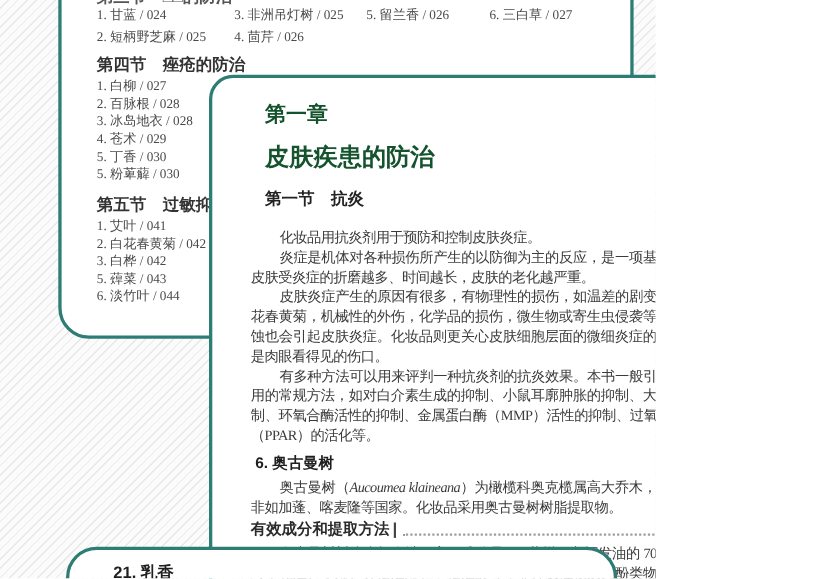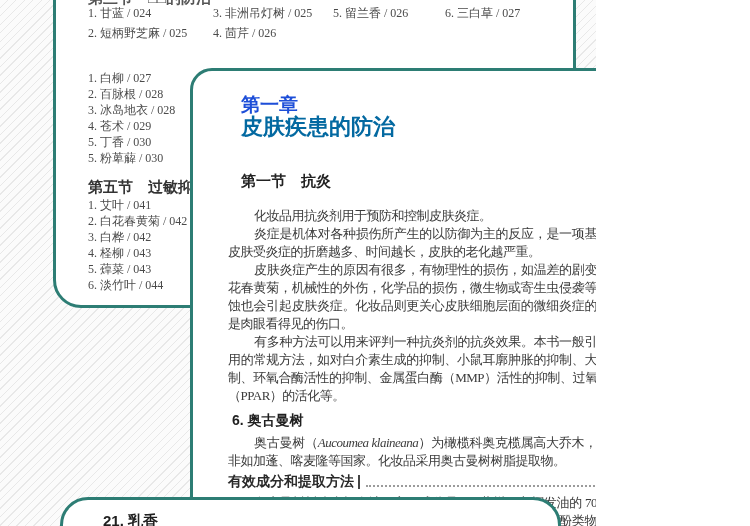--- a/index.html
+++ b/index.html
@@ -20,22 +20,22 @@
   .toc-top-item{position:absolute;font-family:"Liberation Serif",serif;font-size:12px;color:#4a4a4a;white-space:nowrap;line-height:14px;}
   .tr1{top:43px;} .tr2{top:63px;}
   .tc1{left:32px;} .tc2{left:157px;} .tc3{left:277px;} .tc4{left:389px;}
   .toc-section-title{position:absolute;left:32px;font-size:15px;font-weight:bold;color:#333;white-space:nowrap;line-height:17px;}
   .toc-sec4-title{top:88px;} .toc-sec5-title{top:215px;}
   .toc-list{position:absolute;left:32px;margin:0;padding:0;list-style:none;}
   .toc-sec4-list{top:107px;} .toc-sec5-list{top:234px;}
   .toc-list li{font-family:"Liberation Serif",serif;font-size:12px;color:#4a4a4a;line-height:16px;white-space:nowrap;}
 
   
-  .chap-no{position:absolute;left:48px;top:22px;font-size:19px;font-weight:bold;color:#1d4ed8;line-height:24px;white-space:nowrap;}
-  .chap-title{position:absolute;left:48px;top:42px;font-size:22px;font-weight:bold;color:#0369a1;line-height:28px;white-space:nowrap;}
+  .chap-no{position:absolute;left:48px;top:22px;font-size:19px;font-weight:bold;color:#14532d;line-height:24px;white-space:nowrap;}
+  .chap-title{position:absolute;left:48px;top:58px;font-size:22px;font-weight:bold;color:#14532d;line-height:28px;white-space:nowrap;}
   .chap-section{position:absolute;left:48px;top:101px;font-size:15px;font-weight:bold;color:#222;line-height:18px;white-space:nowrap;}
   .chap-body{
     position:absolute;left:35px;top:136px;width:458px;
     font-family:"Liberation Serif",serif;font-size:13px;letter-spacing:-0.5px;
     color:#3b3b3b;line-height:18px;text-align:justify;
   }
   .chap-body p{margin:0;text-indent:2em;}
   .entry-heading{
     font-family:"Liberation Sans",sans-serif;font-size:14px;font-weight:bold;color:#1f1f1f;
     margin:6px 0 5px 4px;letter-spacing:0;line-height:18px;
@@ -57,35 +57,35 @@
   <div class="card card-toc">
     <div class="toc-sliver">第三节　□□的防治</div>
 
     <span class="toc-top-item tr1 tc1">1. 甘蓝 / 024</span>
     <span class="toc-top-item tr1 tc2">3. 非洲吊灯树 / 025</span>
     <span class="toc-top-item tr1 tc3">5. 留兰香 / 026</span>
     <span class="toc-top-item tr1 tc4">6. 三白草 / 027</span>
     <span class="toc-top-item tr2 tc1">2. 短柄野芝麻 / 025</span>
     <span class="toc-top-item tr2 tc2">4. 茴芹 / 026</span>
 
+    <div class="toc-section-title toc-sec4-title">第四节　痤疮的防治</div>
     <ul class="toc-list toc-sec4-list">
       <li>1. 白柳 / 027</li>
       <li>2. 百脉根 / 028</li>
       <li>3. 冰岛地衣 / 028</li>
       <li>4. 苍术 / 029</li>
       <li>5. 丁香 / 030</li>
       <li>5. 粉萆薢 / 030</li>
     </ul>
 
     <div class="toc-section-title toc-sec5-title">第五节　过敏抑制</div>
     <ul class="toc-list toc-sec5-list">
       <li>1. 艾叶 / 041</li>
       <li>2. 白花春黄菊 / 042</li>
       <li>3. 白桦 / 042</li>
-      <li>4. 柽柳 / 043</li>
       <li>5. 蔊菜 / 043</li>
       <li>6. 淡竹叶 / 044</li>
     </ul>
   </div>
 
   <div class="card card-chapter">
     <div class="chap-no">第一章</div>
     <div class="chap-title">皮肤疾患的防治</div>
     <div class="chap-section">第一节　抗炎</div>
 

